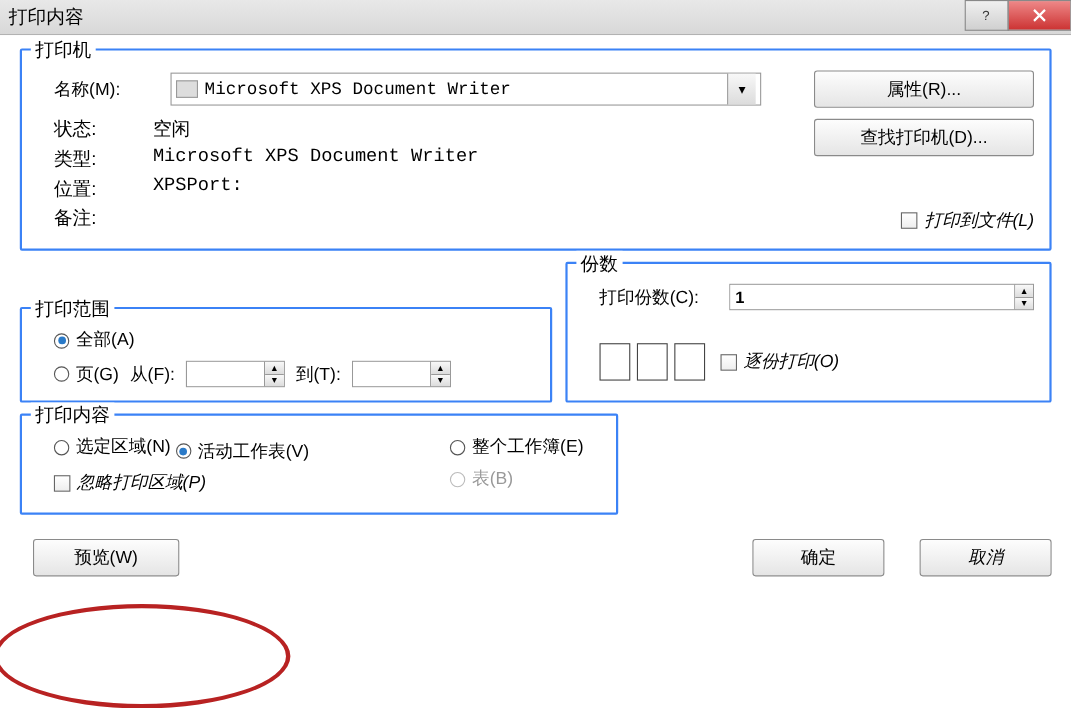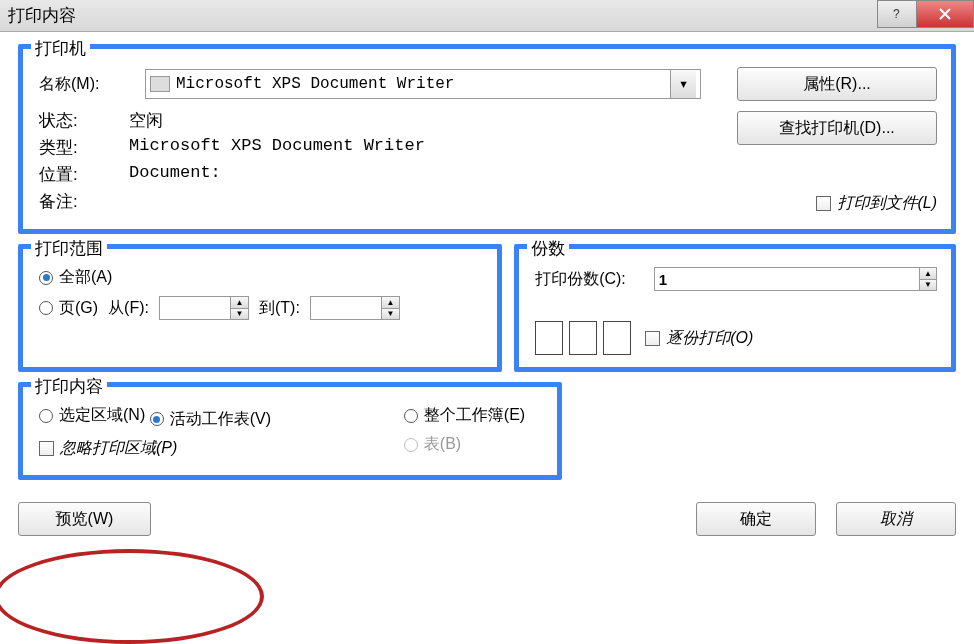--- a/index.html
+++ b/index.html
@@ -38,23 +38,23 @@
   color: #fff;
   width: 58px;
 }
 .dialog-body {
   padding: 12px 18px 8px 18px;
   position: relative;
   background: #fff;
 }
 .groupbox {
   position: relative;
-  border: 5px solid #3b82f6;
+  border: 2px solid #3b82f6;
   border-radius: 2px;
-  padding: 18px 14px 12px 16px;
+  padding: 18px 14px 12px 29px;
   margin-bottom: 10px;
 }
 .groupbox-title {
   position: absolute;
   top: -12px;
   left: 8px;
   background: #fff;
   padding: 0 4px;
   font-size: 17px;
 }
@@ -87,20 +87,21 @@
   height: 34px;
   padding: 0 18px;
   border: 1px solid #8a8a8a;
   background: linear-gradient(to bottom, #fdfdfd, #e5e5e5);
   border-radius: 3px;
   font-size: 16px;
   display: inline-flex;
   align-items: center;
   justify-content: center;
   cursor: default;
+  margin-left: 12px;
 }
 .btn-wide { width: 200px; }
 .right-col-btns { display: flex; flex-direction: column; gap: 12px; }
 .info-row { display: flex; margin-bottom: 4px; font-size: 17px; }
 .info-label { width: 90px; }
 .info-val { font-family: "Courier New", monospace; }
 .checkbox { display: inline-flex; align-items: center; gap: 6px; font-style: italic; }
 .checkbox-box {
   width: 15px; height: 15px; border: 1px solid #666;
   background: linear-gradient(to bottom,#fff,#eee);
@@ -198,39 +199,39 @@
         <div class="info-row">
             <span class="info-label">状态:</span>
             <span class="info-val">空闲</span>
           </div>
         <div class="info-row">
             <span class="info-label">类型:</span>
             <span class="info-val">Microsoft XPS Document Writer</span>
           </div>
         <div class="info-row">
             <span class="info-label">位置:</span>
-            <span class="info-val">Document:</span>
+            <span class="info-val">XPSPort:</span>
           </div>
         <div class="info-row">
             <span class="info-label">备注:</span>
             <span class="info-val"></span>
           </div>
       </div>
       <div style="display:flex;flex-direction:column;align-items:flex-end;gap:48px;padding-top:2px;">
         <button class="btn btn-wide">查找打印机(D)...</button>
         <label class="checkbox">
           <span class="checkbox-box"></span>
           <span>打印到文件(L)</span>
         </label>
       </div>
     </div>
   </div>
 
   <div style="display:flex; gap:12px;">
-    <div class="groupbox" style="flex:1.05;">
+    <div class="groupbox" style="flex:1.05;margin-top:41px;">
       <span class="groupbox-title">打印范围</span>
       <div class="radio">
         <span class="radio-circle checked"></span>
         <span>全部(A)</span>
       </div>
       <div style="display:flex;align-items:center;gap:10px;">
         <div class="radio" style="margin-bottom:0;">
           <span class="radio-circle"></span>
           <span>页(G)</span>
         </div>

